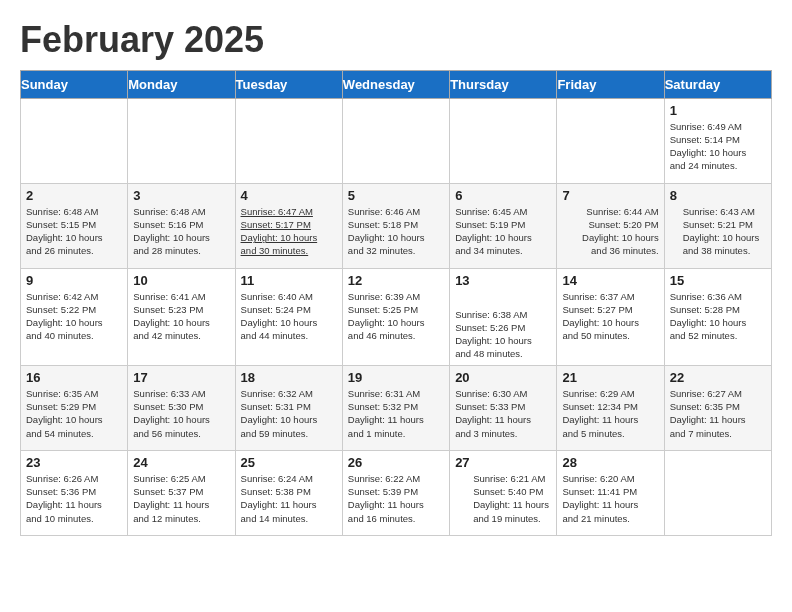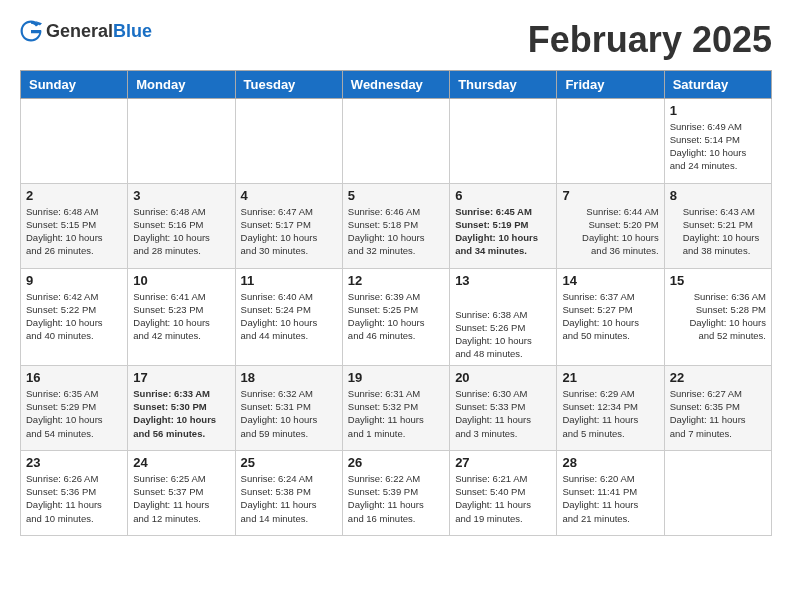--- a/index.html
+++ b/index.html
@@ -51,21 +51,21 @@
     table {
       width: 100%;
       border-collapse: collapse;
       table-layout: fixed;
     }
     thead tr th {
       background-color: #1a6fc4;
       color: #fff;
       font-size: 13px;
       font-weight: bold;
-      padding: 6px 8px;
+      padding: 6px 0;
       text-align: left;
       border: 1px solid #aaa;
       margin-top: 48px;
     }
     tbody tr td {
       border: 1px solid #ccc;
       vertical-align: top;
       padding: 4px 5px;
       height: 85px;
       background: #fff;
@@ -86,29 +86,20 @@
       line-height: 1.4;
     }
     .empty-cell {
       background: #fff !important;
     }
   </style>
 </head>
 <body>
 
 <div class="header">
-  <div class="logo">
-    <svg class="logo-icon" viewBox="0 0 40 40" xmlns="http://www.w3.org/2000/svg">
-      <path d="M20 5 C10 5, 5 12, 5 20 C5 28, 10 35, 20 35 C28 35, 33 30, 35 24 L20 24 L20 18 L38 18 C38.5 18.6, 38.8 19.3, 39 20 C39 30.5, 30.5 39, 20 39 C9.5 39, 1 30.5, 1 20 C1 9.5, 9.5 1, 20 1 C26 1, 31.3 3.8, 34.8 8.2 L29 12 C26.8 9 23.6 7, 20 7 Z" fill="#1a6fc4"></path>
-      <path d="M28 2 L36 10 L40 6 Z" fill="#1a6fc4"></path>
-    </svg>
-    <div>
-      <span class="logo-text-general">General</span><span class="logo-text-blue">Blue</span>
-    </div>
-  </div>
   <div class="title-block">
     <div class="calendar-title">February 2025</div>
   </div>
 </div>
 
 <table>
   <thead>
     <tr>
     <th>Sunday</th>
         <th>Monday</th>
@@ -145,35 +136,35 @@
         </td>
         <td>
           <span class="day-number">3</span>
           <div class="day-info" style="white-space: pre-line;">Sunrise: 6:48 AM
 Sunset: 5:16 PM
 Daylight: 10 hours
 and 28 minutes.</div>
         </td>
         <td>
           <span class="day-number">4</span>
-          <div class="day-info" style="white-space: pre-line;">Sunrise: 6:47 AM
+          <div class="day-info" style="white-space: pre-line; text-decoration: underline;">Sunrise: 6:47 AM
 Sunset: 5:17 PM
 Daylight: 10 hours
 and 30 minutes.</div>
         </td>
         <td>
           <span class="day-number">5</span>
           <div class="day-info" style="white-space: pre-line;">Sunrise: 6:46 AM
 Sunset: 5:18 PM
 Daylight: 10 hours
 and 32 minutes.</div>
         </td>
         <td>
           <span class="day-number">6</span>
-          <div class="day-info" style="white-space: pre-line; font-weight: bold;">Sunrise: 6:45 AM
+          <div class="day-info" style="white-space: pre-line;">Sunrise: 6:45 AM
 Sunset: 5:19 PM
 Daylight: 10 hours
 and 34 minutes.</div>
         </td>
         <td>
           <span class="day-number">7</span>
           <div class="day-info" style="white-space: pre-line; text-align: right;">Sunrise: 6:44 AM
 Sunset: 5:20 PM
 Daylight: 10 hours
 and 36 minutes.</div>
@@ -224,37 +215,37 @@
         </td>
         <td>
           <span class="day-number">14</span>
           <div class="day-info" style="white-space: pre-line;">Sunrise: 6:37 AM
 Sunset: 5:27 PM
 Daylight: 10 hours
 and 50 minutes.</div>
         </td>
         <td>
           <span class="day-number">15</span>
-          <div class="day-info" style="white-space: pre-line; text-align: right;">Sunrise: 6:36 AM
+          <div class="day-info" style="white-space: pre-line;">Sunrise: 6:36 AM
 Sunset: 5:28 PM
 Daylight: 10 hours
 and 52 minutes.</div>
         </td>
       </tr>
       <tr>
         <td>
           <span class="day-number">16</span>
           <div class="day-info" style="white-space: pre-line;">Sunrise: 6:35 AM
 Sunset: 5:29 PM
 Daylight: 10 hours
 and 54 minutes.</div>
         </td>
         <td>
           <span class="day-number">17</span>
-          <div class="day-info" style="white-space: pre-line; font-weight: bold;">Sunrise: 6:33 AM
+          <div class="day-info" style="white-space: pre-line;">Sunrise: 6:33 AM
 Sunset: 5:30 PM
 Daylight: 10 hours
 and 56 minutes.</div>
         </td>
         <td>
           <span class="day-number">18</span>
           <div class="day-info" style="white-space: pre-line;">Sunrise: 6:32 AM
 Sunset: 5:31 PM
 Daylight: 10 hours
 and 59 minutes.</div>
@@ -312,21 +303,21 @@
         </td>
         <td>
           <span class="day-number">26</span>
           <div class="day-info" style="white-space: pre-line;">Sunrise: 6:22 AM
 Sunset: 5:39 PM
 Daylight: 11 hours
 and 16 minutes.</div>
         </td>
         <td>
           <span class="day-number">27</span>
-          <div class="day-info" style="white-space: pre-line;">Sunrise: 6:21 AM
+          <div class="day-info" style="white-space: pre-line; margin-left: 18px;">Sunrise: 6:21 AM
 Sunset: 5:40 PM
 Daylight: 11 hours
 and 19 minutes.</div>
         </td>
         <td>
           <span class="day-number">28</span>
           <div class="day-info" style="white-space: pre-line;">Sunrise: 6:20 AM
 Sunset: 11:41 PM
 Daylight: 11 hours
 and 21 minutes.</div>

